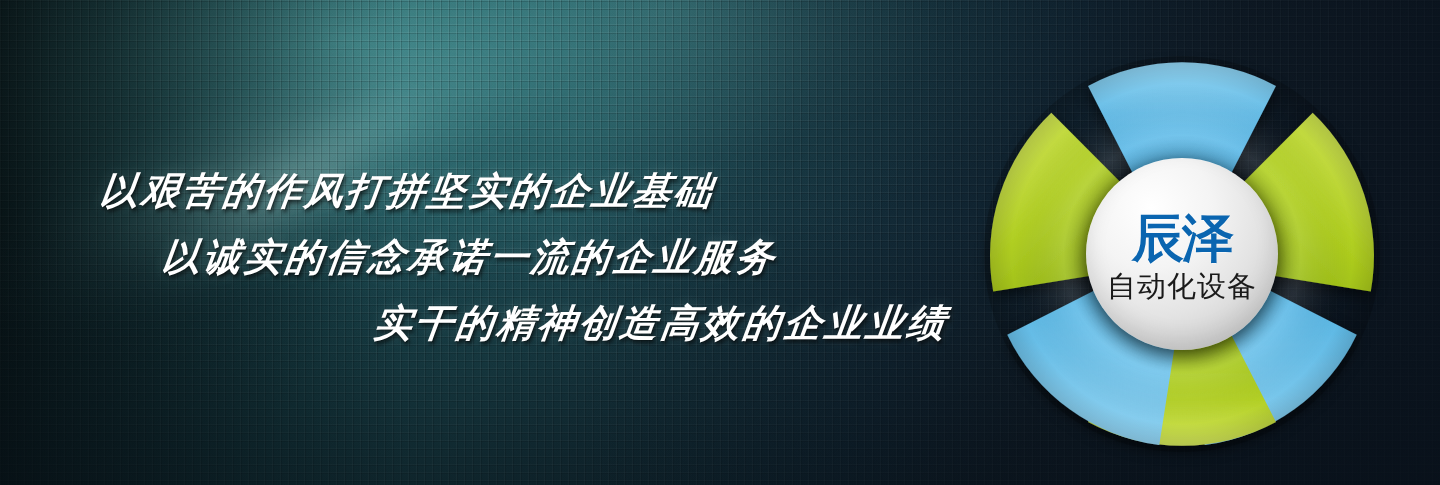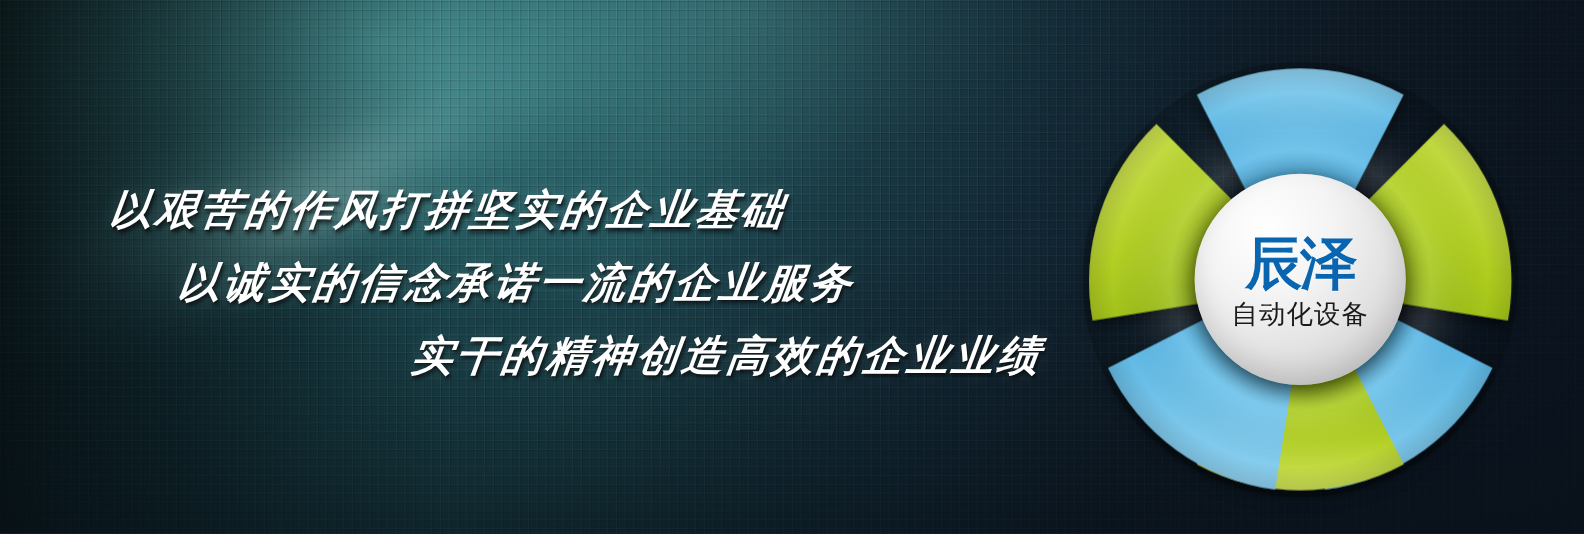--- a/index.html
+++ b/index.html
@@ -173,21 +173,21 @@
     font-weight: 700;
     letter-spacing: -2px;
     line-height: 1;
     margin-top: 4px;
     margin-bottom: 8px;
     text-shadow: 0 1px 0 rgba(255,255,255,0.55);
   }
   .logo-sub {
     color: #1a1a1a;
     font-family: "DejaVu Sans", "Liberation Sans", sans-serif;
-    font-size: 24px;
+    font-size: 29px;
     font-weight: 400;
     letter-spacing: 1px;
     line-height: 1;
   }
 </style>
 </head>
 <body>
 
 <div id="banner">
 

